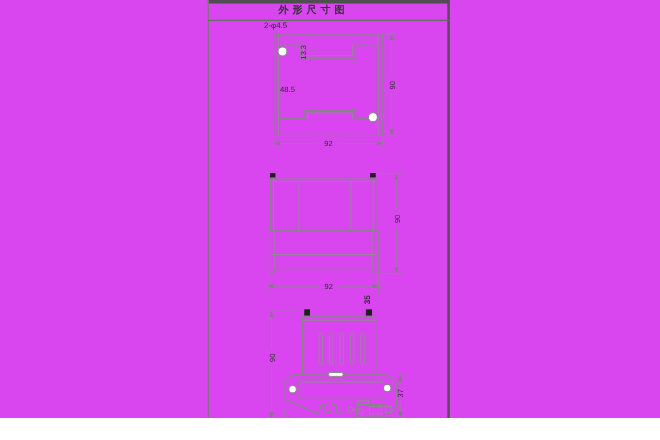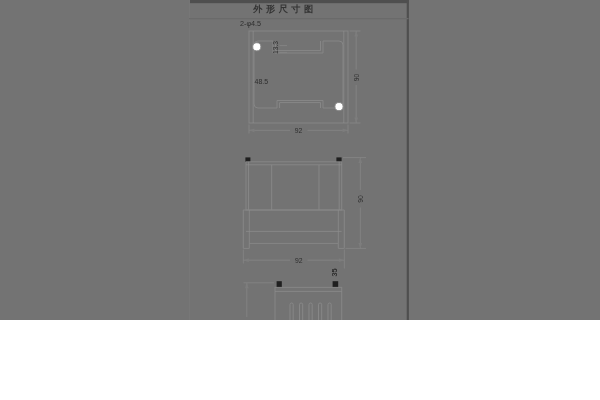--- a/index.html
+++ b/index.html
@@ -1,16 +1,16 @@
 <!DOCTYPE html>
 <html><head>
 <meta charset="utf-8">
 <style>
   html,body{margin:0;padding:0;background:#ffffff;}
-  .stage{position:relative;width:600px;height:320px;background:#737373;overflow:hidden;
+  .stage{position:relative;width:600px;height:380px;background:#d946ef;overflow:hidden;
          font-family:"Liberation Sans", sans-serif;}
   svg{position:absolute;left:0;top:0;}
   svg text{fill:#2e2e2e;font-family:"Liberation Sans", sans-serif;}
   .ol{stroke:#868686;stroke-width:1;fill:none;}
   .il{stroke:#8e8e8e;stroke-width:0.75;fill:none;}
   .dl{stroke:#8a8a8a;stroke-width:0.7;fill:none;}
   .hole{stroke:#868686;stroke-width:1;fill:#ffffff;}
   .tab{fill:#1f1f1f;stroke:none;}
   .dimtxt{font-size:6.8px;}
   .ttl{font-size:9.2px;font-weight:bold;fill:#333333;letter-spacing:3.5px;}

